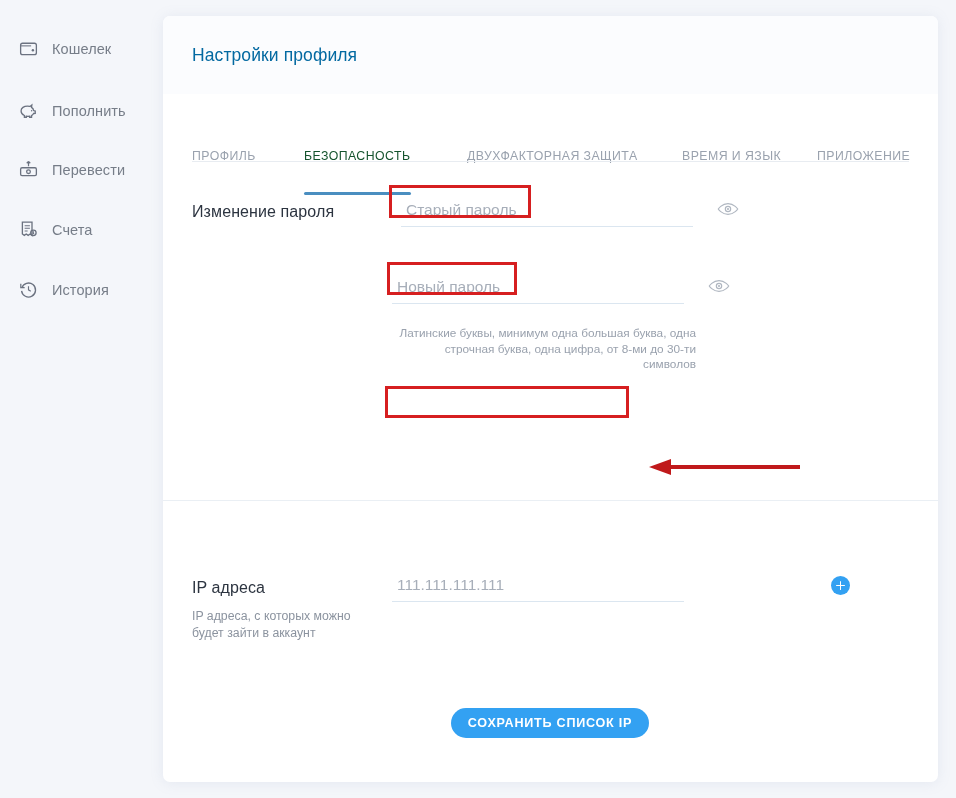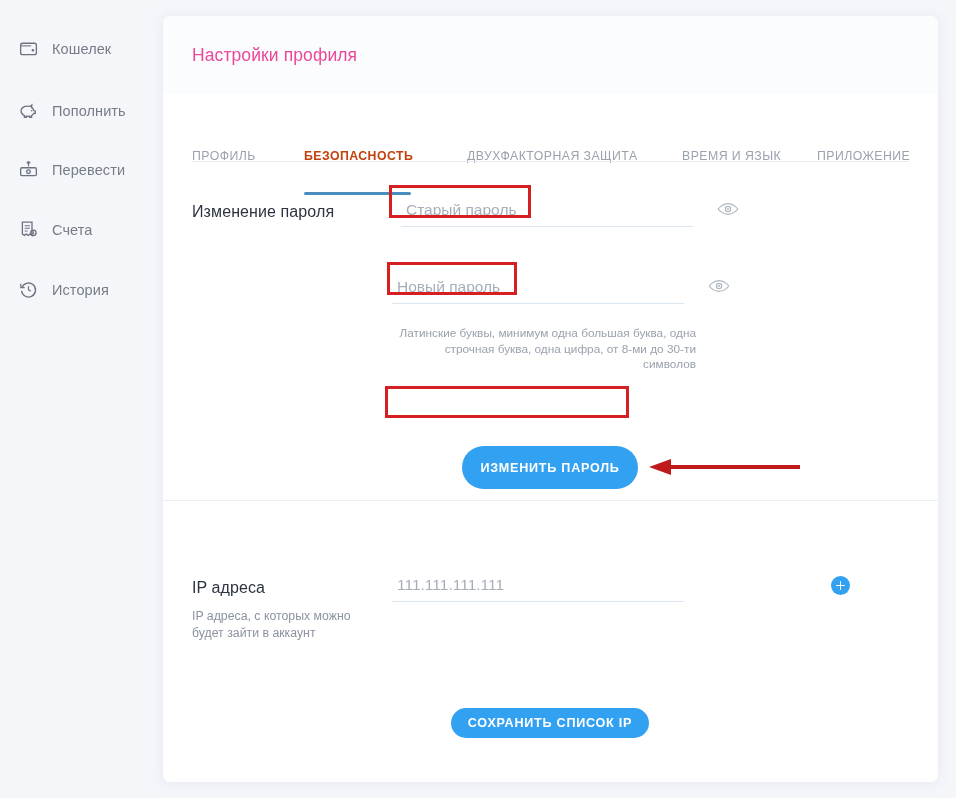--- a/index.html
+++ b/index.html
@@ -63,21 +63,21 @@
     left: 0; top: 0;
     width: 775px;
     height: 78px;
     background: #fbfcfe;
   }
   #page-title {
     position: absolute;
     left: 29px;
     top: 29px;
     font-size: 17.5px;
-    color: #ec4899;
+    color: #0369a1;
     letter-spacing: .1px;
   }
 
   
   #tabs {
     position: absolute;
     left: 29px;
     top: 100px;
     width: 717px;
     height: 46px;
@@ -94,21 +94,21 @@
   .tab {
     position: absolute;
     top: 0;
     font-size: 12.3px;
     letter-spacing: .45px;
     color: #9aa2ae;
     cursor: pointer;
     white-space: nowrap;
     text-transform: uppercase;
   }
-  .tab.active { color: #c2410c; font-weight: bold; }
+  .tab.active { color: #14532d; }
   .tab-underline {
     position: absolute;
     top: 43px;
     height: 3px;
     background: #4a8ec0;
     border-radius: 2px;
   }
 
   
   .sec-label {
@@ -328,21 +328,20 @@
         <path d="M1.4 8S5 2.2 12 2.2 22.6 8 22.6 8 19 13.8 12 13.8 1.4 8 1.4 8z"></path>
         <circle cx="12" cy="8" r="2.9"></circle>
         <circle cx="12" cy="8" r="1.2" fill="currentColor" stroke="none"></circle>
       </svg>
     </span>
   </div>
 
   <div class="hint" style="left:233px; top:310px;">Латинские буквы, минимум одна большая буква, одна строчная буква, одна цифра, от 8-ми до 30-ти символов</div>
 
 
-  <button class="btn" style="left:299px; top:430px; width:176px; height:43px;">ИЗМЕНИТЬ ПАРОЛЬ</button>
 
   <div id="divider"></div>
 
   <div class="sec-label" style="left:29px; top:563px;">IP адреса</div>
   <div class="sec-desc" style="left:29px; top:592px;">IP адреса, с которых можно будет зайти в аккаунт</div>
 
   <div class="field" style="left:229px; top:560px;">
     <input class="field-input" type="text" placeholder="111.111.111.111" style="">
   </div>
   <div id="ip-add" style="left:668px; top:560px;">

